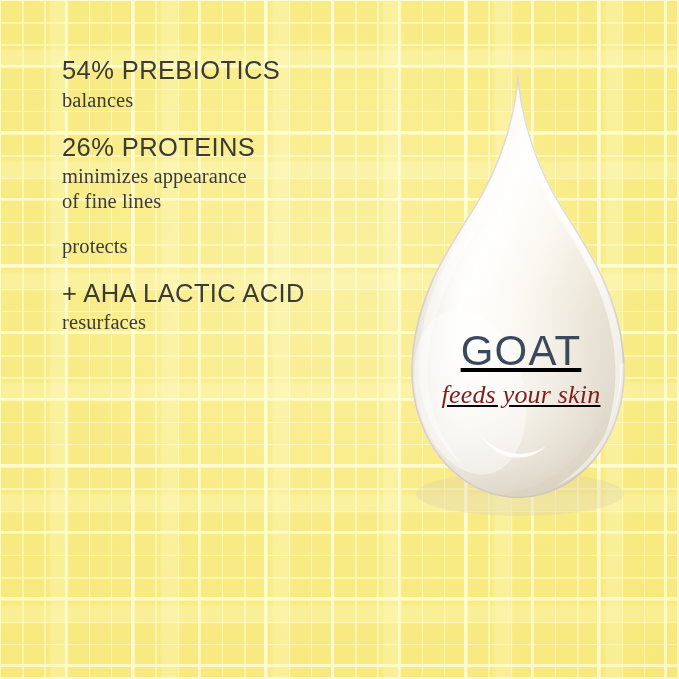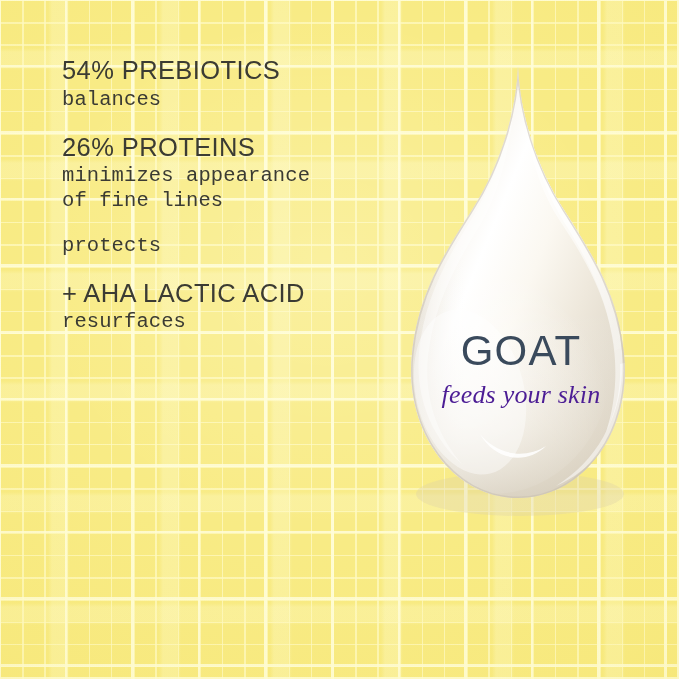--- a/index.html
+++ b/index.html
@@ -96,21 +96,21 @@
   .item-head {
     font-family: "Liberation Sans", sans-serif;
     font-size: 25.5px;
     font-weight: 300;
     letter-spacing: 0.4px;
     color: #3b3b33;
     line-height: 1.16;
     white-space: pre-line;
   }
   .item-sub {
-    font-family: Liberation Mono, monospace;
+    font-family: Liberation Serif, serif;
     font-size: 20.5px;
     font-weight: 300;
     letter-spacing: 0.1px;
     color: #3b3b33;
     line-height: 1.18;
     margin-top: 2px;
     white-space: pre-line;
   }
 
   
@@ -124,36 +124,37 @@
   }
   .droplet-wrap svg { display: block; width: 100%; height: 100%; }
 
   .droplet-text {
     position: absolute;
     left: 404px;
     top: 330px;
     width: 234px;
     text-align: center;
     z-index: 4;
+    text-decoration: underline;
   }
   .gm-line {
     font-family: "Liberation Sans", sans-serif;
     font-weight: 300;
     font-size: 42px;
     letter-spacing: 1.2px;
     color: #3a4a5c;
     line-height: 0.98;
   }
   .gm-line.second { margin-top: 4px; }
   .gm-tag {
     font-family: "Liberation Serif", serif;
     font-style: italic;
     font-size: 26px;
     letter-spacing: 0.2px;
-    color: #4c1d95;
+    color: #7f1d1d;
     margin-top: 9px;
   }
 </style>
 </head>
 <body>
 
 <div id="stage">
 
   <div class="plaid-layer plaid-base"></div>
   <div class="plaid-layer plaid-wash"></div>

